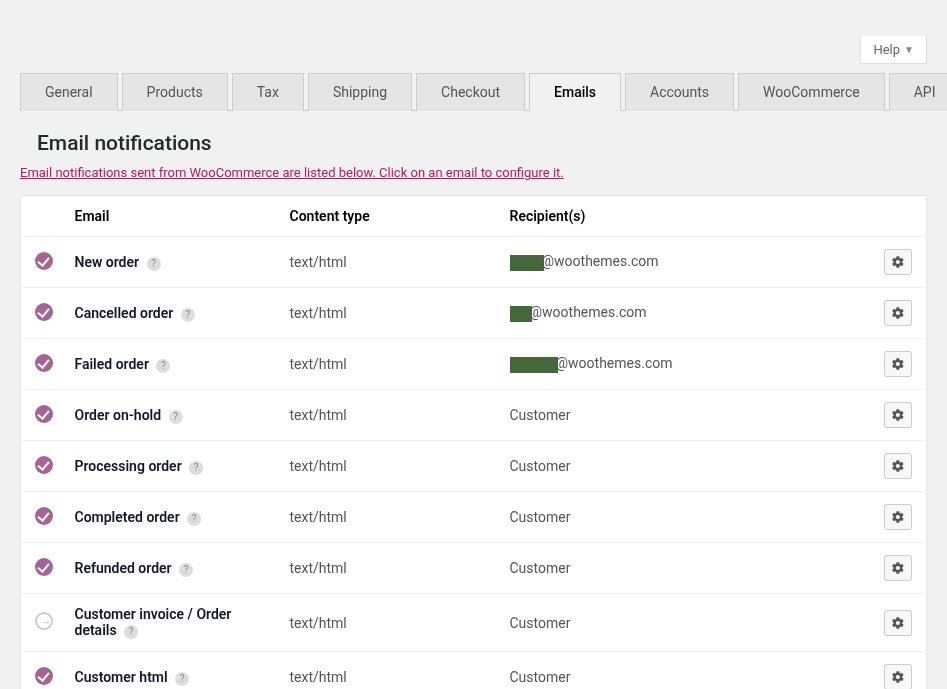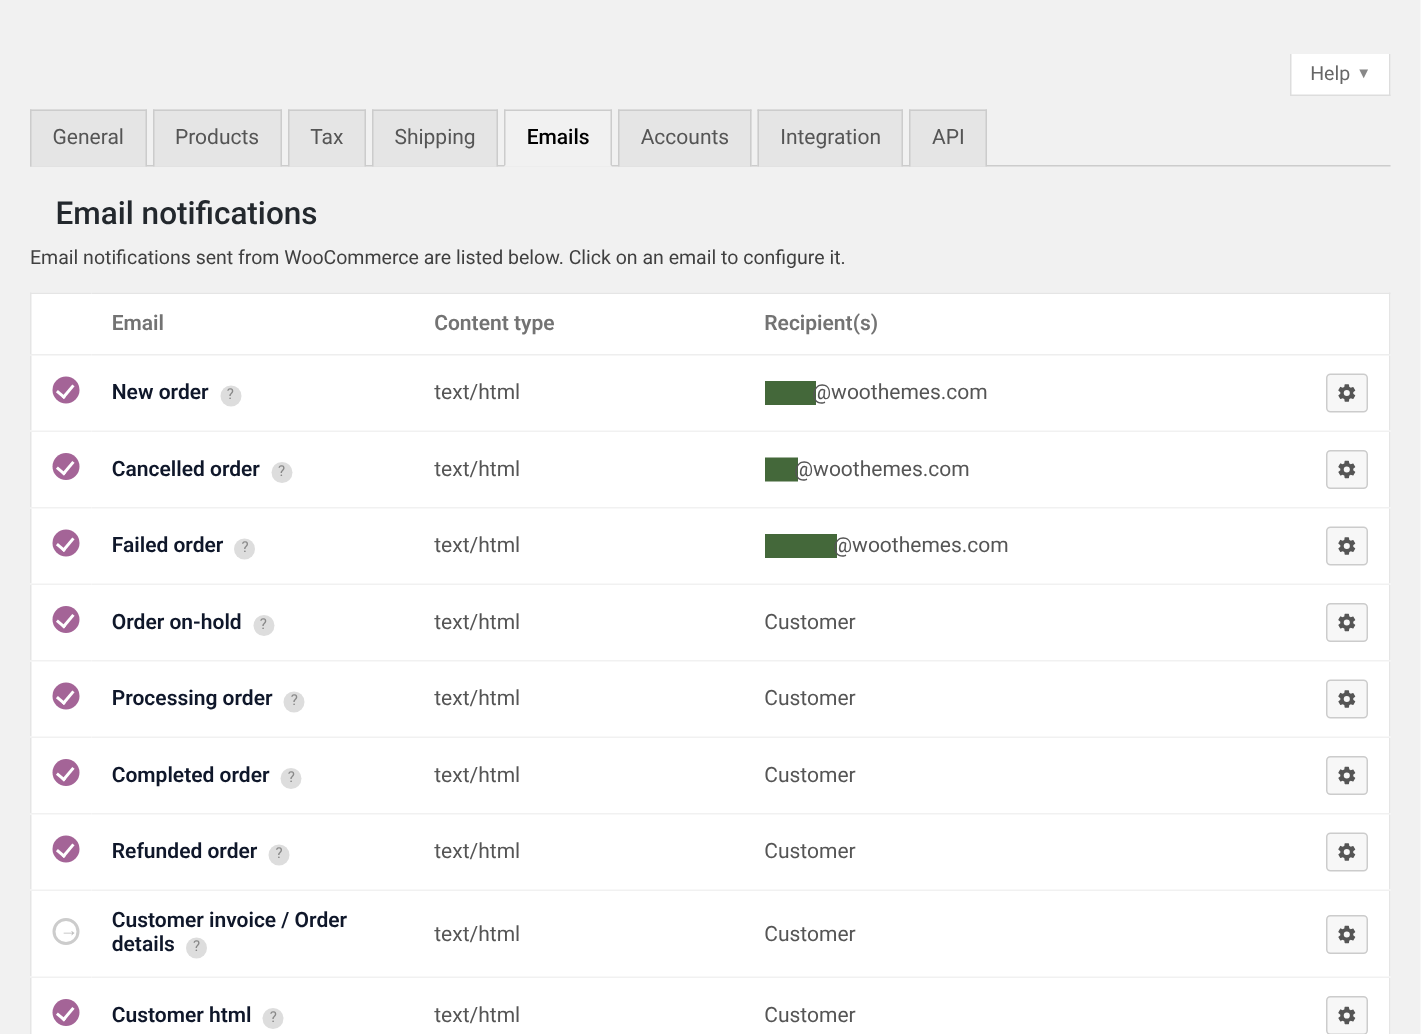--- a/index.html
+++ b/index.html
@@ -38,21 +38,21 @@
   }
   .nav-tabs {
     display: flex;
     border-bottom: 1px solid #ccc;
     margin-top: 8px;
   }
   .nav-tab {
     background: #e5e5e5;
     border: 1px solid #ccc;
     border-bottom: none;
-    padding: 10px 14px;
+    padding: 10px 24px;
     margin-right: 4px;
     color: #555;
     font-size: 14px;
     cursor: pointer;
     position: relative;
     top: 1px;
   }
   .nav-tab.active {
     background: #f1f1f1;
     color: #000;
@@ -60,36 +60,37 @@
     font-weight: 500;
   }
   h2.section-title {
     font-size: 21px;
     font-weight: 500;
     margin: 20px 0 10px 17px;
     color: #23282d;
   }
   p.section-desc {
     margin: 0 0 15px 0;
-    color: #404040;
+    color: #be185d;
     font-size: 13px;
+    text-decoration: underline;
   }
   .email-table {
     width: 100%;
     background: #fff;
     border: 1px solid #e5e5e5;
     border-collapse: collapse;
   }
   .email-table thead th {
     text-align: left;
     padding: 12px 14px;
     font-weight: 600;
     border-bottom: 1px solid #eee;
     font-size: 14px;
-    color: #737373;
+    color: #000000;
   }
   .email-table tbody tr {
     border-bottom: 1px solid #f1f1f1;
   }
   .email-table tbody tr:last-child {
     border-bottom: none;
   }
   .email-table td {
     padding: 12px 14px;
     vertical-align: middle;
@@ -196,23 +197,24 @@
       <span>Help</span>
       <span class="tri">▼</span>
     </div>
   </div>
 
   <div class="nav-tabs" id="tabs-container">
       <div class="nav-tab">General</div>
       <div class="nav-tab">Products</div>
       <div class="nav-tab">Tax</div>
       <div class="nav-tab">Shipping</div>
+      <div class="nav-tab">Checkout</div>
       <div class="nav-tab active">Emails</div>
       <div class="nav-tab">Accounts</div>
-      <div class="nav-tab">Integration</div>
+      <div class="nav-tab">WooCommerce</div>
       <div class="nav-tab">API</div>
     </div>
 
   <h2 class="section-title">Email notifications</h2>
   <p class="section-desc">Email notifications sent from WooCommerce are listed below. Click on an email to configure it.</p>
 
   <table class="email-table">
     <thead>
       <tr>
         <th class="status-col"></th>

